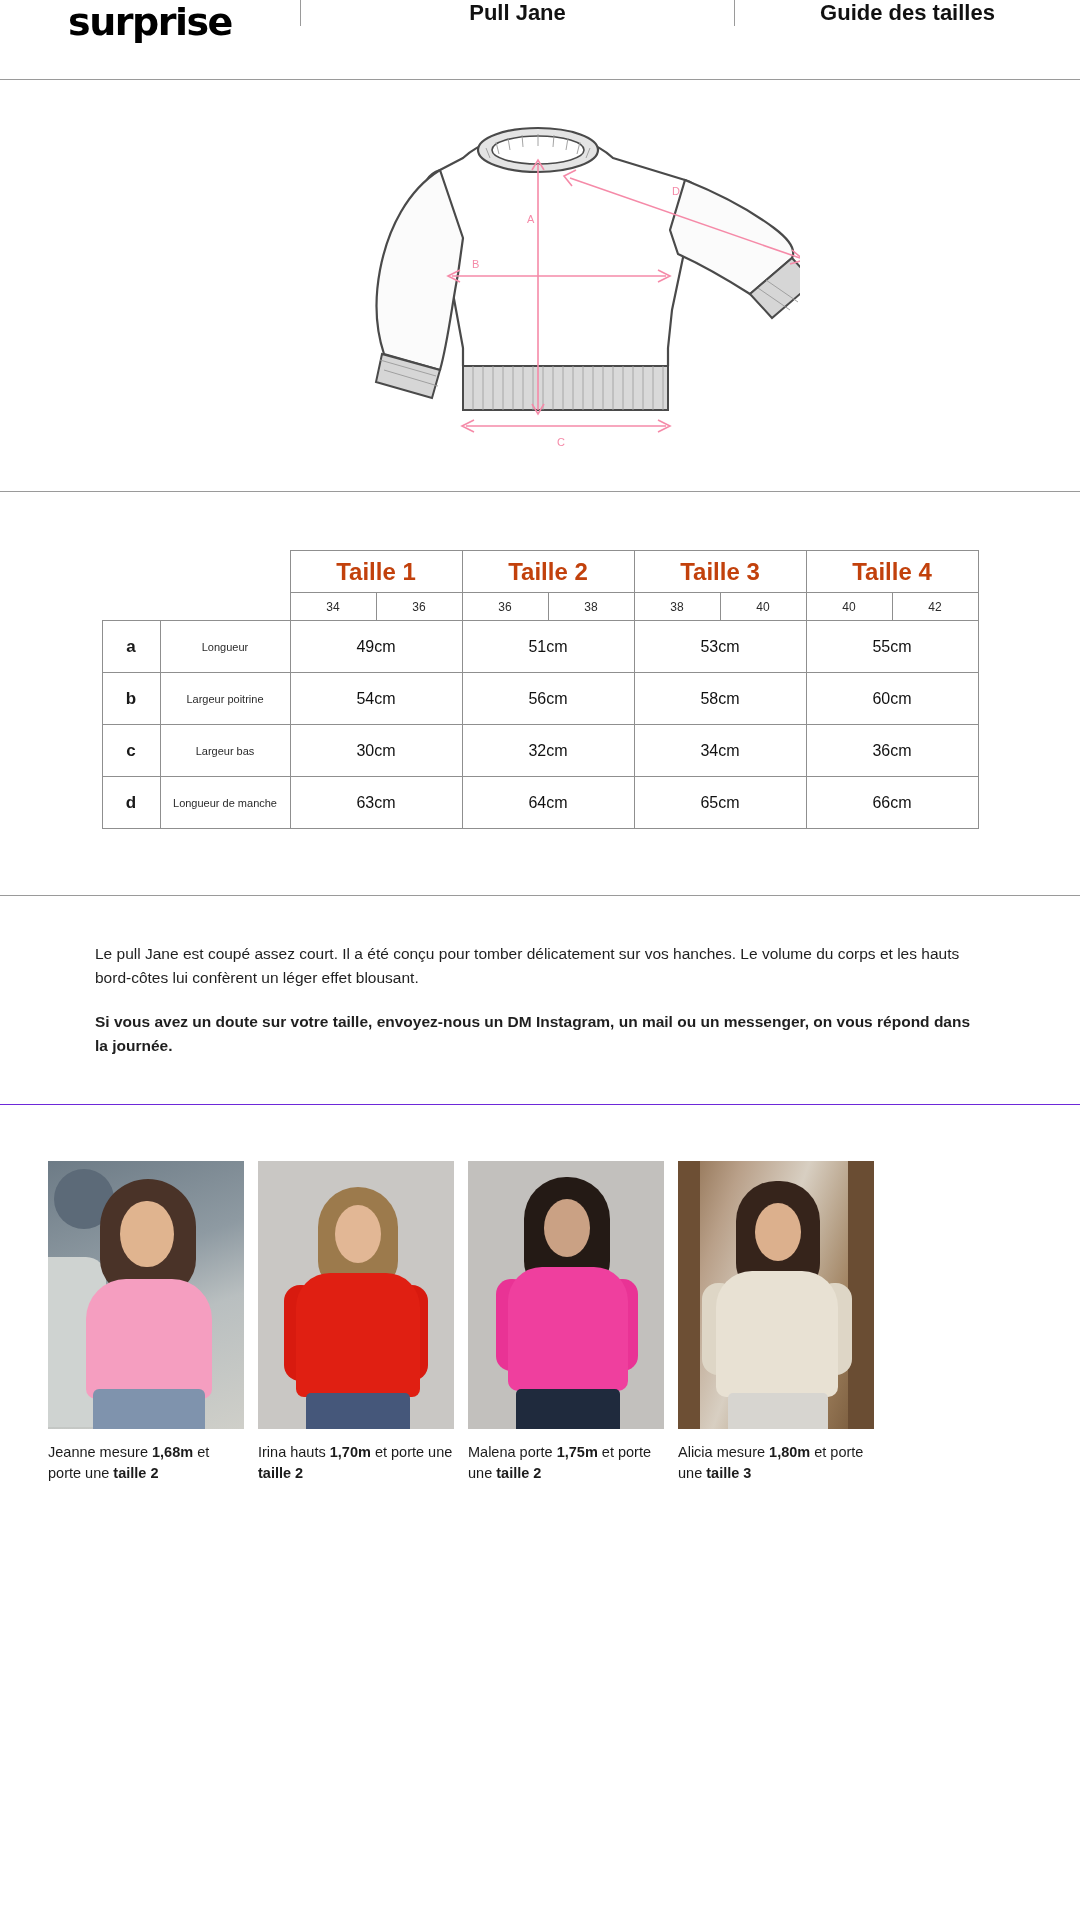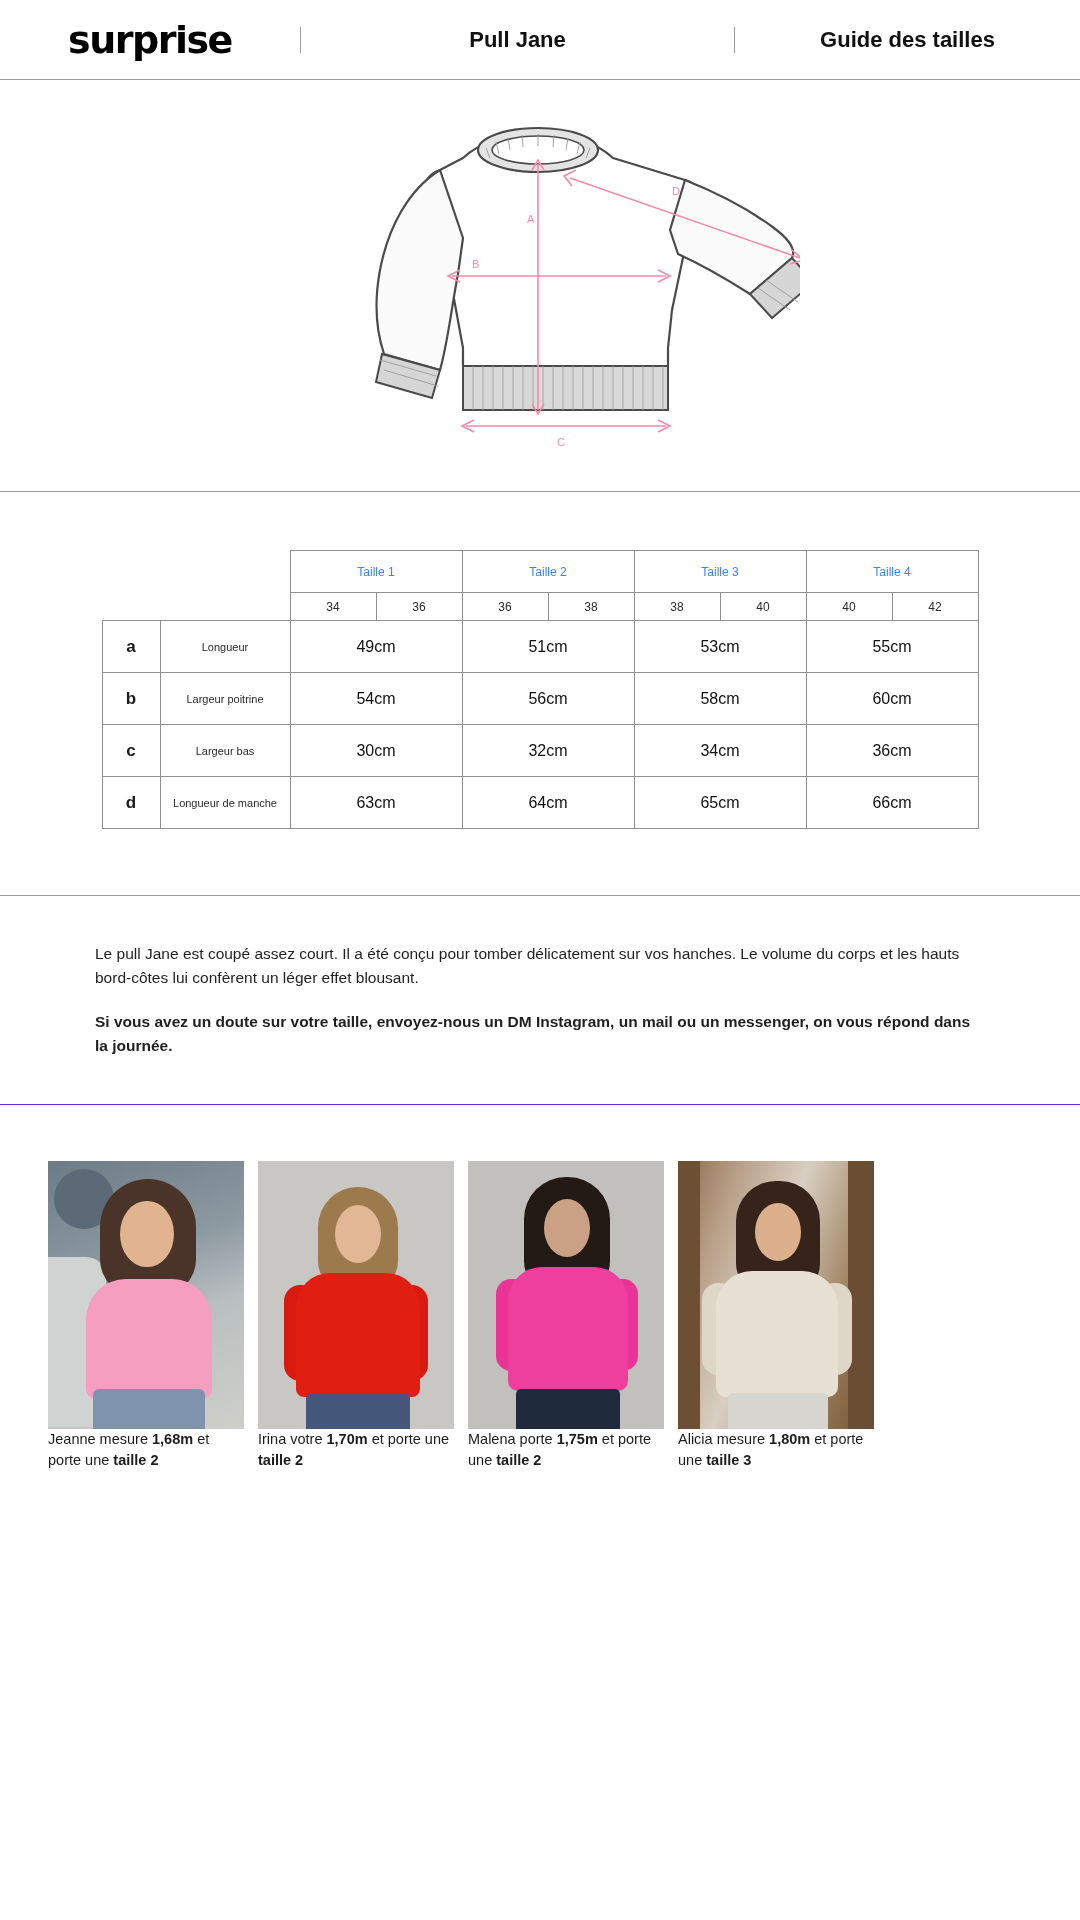--- a/index.html
+++ b/index.html
@@ -13,21 +13,21 @@
     color: #1a1a1a;
     overflow: hidden;
     position: relative;
   }
 
   
   .header {
     display: flex;
     height: 80px;
     border-bottom: 1px solid #9a9a9a;
-    align-items: center;
+    align-items: flex-start;
   }
   .header-cell {
     display: flex;
     align-items: center;
     justify-content: center;
     flex: 1;
   }
   .header-cell.brand { flex: 0 0 300px; }
   .header-cell.mid { flex: 0 0 435px; border-left: 1px solid #9a9a9a; border-right: 1px solid #9a9a9a; }
   .header-cell.right { flex: 1; }
@@ -69,25 +69,25 @@
     margin: 0 auto;
     font-size: 15px;
   }
   table.size-table td, table.size-table th {
     border: 1px solid #8f8f8f;
     text-align: center;
     padding: 0;
   }
   .blank-cell { border: none !important; }
   .hdr-size {
-    font-size: 12px;
-    font-weight: normal;
+    font-size: 24px;
+    font-weight: bold;
     height: 42px;
     width: 172px;
-    color: #3b82f6;
+    color: #c2410c;
   }
   .sub-cell {
     font-size: 12px;
     color: #2b2b2b;
     height: 28px;
     width: 86px;
     margin-left: 20px;
   }
   .letter-cell {
     width: 58px;
@@ -132,20 +132,21 @@
     width: 196px;
   }
   .model-photo {
     width: 196px;
     height: 268px;
     position: relative;
     overflow: hidden;
     background: #dcdcdc;
   }
   .model-caption {
+    margin-top: 13px;
     font-size: 14.5px;
     line-height: 1.45;
     color: #1c1c1c;
   }
   .model-caption b { font-weight: bold; }
 
   
   .ph { position: absolute; }
   .p1-bg { inset: 0; background: linear-gradient(160deg,#6d7b86 0%,#8e9aa2 38%,#b9bfc0 60%,#cfcfc9 100%); }
   .p2-bg { inset: 0; background: #c9c7c4; }
@@ -376,21 +377,21 @@
     <div class="model-photo">
       <div class="ph p2-bg"></div>
       <div class="ph p2-hair"></div>
       <div class="ph p2-face"></div>
       <div class="ph p2-sleeveL"></div>
       <div class="ph p2-sleeveR"></div>
       <div class="ph p2-body"></div>
       <div class="ph p2-jeans"></div>
     </div>
     <div class="model-caption">
-      <span>Irina votre </span><b>1,70m</b><span> et porte une </span><b>taille 2</b>
+      <span>Irina hauts </span><b>1,70m</b><span> et porte une </span><b>taille 2</b>
     </div>
   </div>
 
   <div class="model-card">
     <div class="model-photo">
       <div class="ph p3-bg"></div>
       <div class="ph p3-hair"></div>
       <div class="ph p3-face"></div>
       <div class="ph p3-sleeveL"></div>
       <div class="ph p3-sleeveR"></div>

